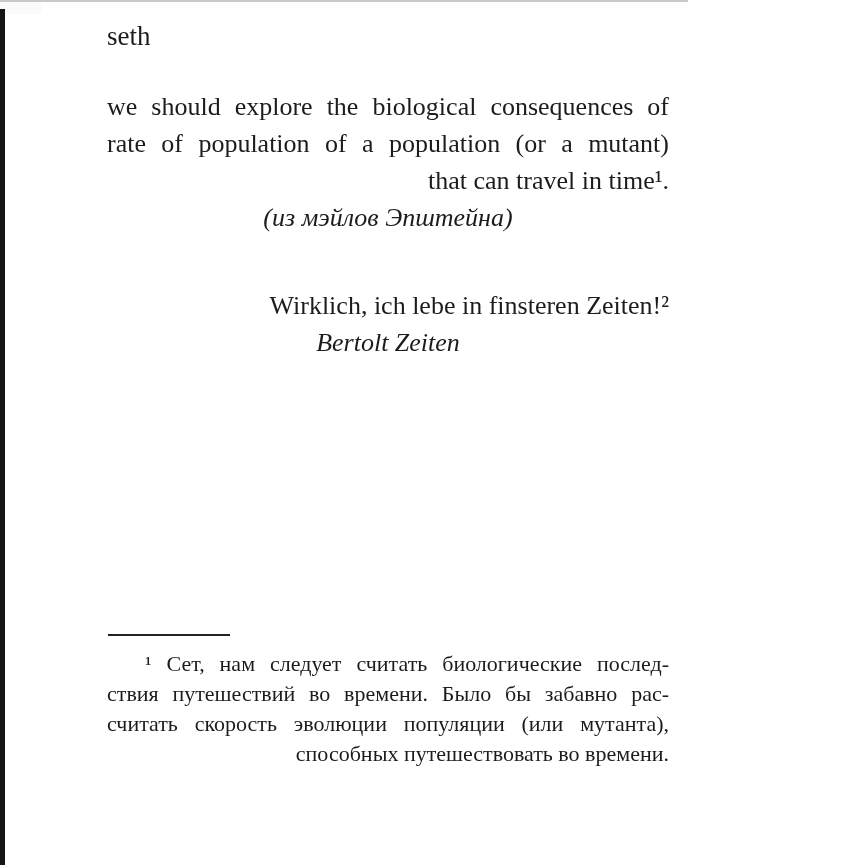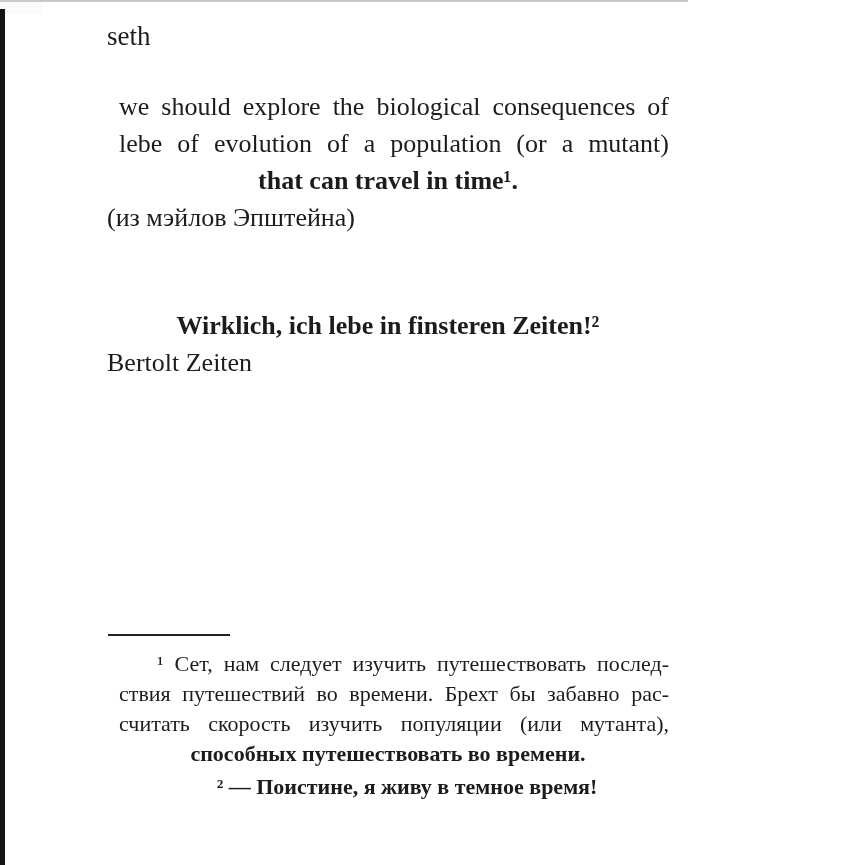--- a/index.html
+++ b/index.html
@@ -42,40 +42,39 @@
   }
   .epigraph-en {
     position: absolute;
     left: 107px; top: 88px;
     width: 562px;
     font-size: 26px;
     line-height: 37px;
   }
   .epigraph-de {
     position: absolute;
-    left: 107px; top: 307px;
+    left: 107px; top: 287px;
     width: 562px;
     font-size: 26px;
     line-height: 37px;
   }
   .jline {
     text-align: justify;
     text-align-last: justify;
     -moz-text-align-last: justify;
     height: 37px;
     overflow: hidden;
     white-space: normal;
-    margin-left: 12px;
   }
   .lline {
-    text-align: center;
-    font-weight: bold;
+    text-align: right;
   }
   .attr {
-    text-align: left;
+    text-align: center;
+    font-style: italic;
   }
   .fn-rule {
     position: absolute;
     left: 108px; top: 634px;
     width: 122px; height: 2px;
     background: #222222;
   }
   .footnote1 {
     position: absolute;
     left: 107px; top: 649px;
@@ -100,36 +99,35 @@
 <div class="page">
 
   <div class="top-edge"></div>
   <div class="corner-shade"></div>
   <div class="left-edge"></div>
 
   <div class="header-word">seth</div>
 
   <div class="epigraph-en">
     <div class="jline">we should explore the biological consequences of</div>
-    <div class="jline">lebe of evolution of a population (or a mutant)</div>
+    <div class="jline">rate of population of a population (or a mutant)</div>
     <div class="lline">that can travel in time¹.</div>
     <div class="attr">(из мэйлов Эпштейна)</div>
   </div>
 
   <div class="epigraph-de">
     <div class="lline">Wirklich, ich lebe in finsteren Zeiten!²</div>
     <div class="attr">Bertolt Zeiten</div>
   </div>
 
   <div class="fn-rule"></div>
 
   <div class="footnote1">
-    <div class="jline indent">¹ Сет, нам следует изучить путешествовать послед-</div>
-    <div class="jline">ствия путешествий во времени. Брехт бы забавно рас-</div>
-    <div class="jline">считать скорость изучить популяции (или мутанта),</div>
+    <div class="jline indent">¹ Сет, нам следует считать биологические послед-</div>
+    <div class="jline">ствия путешествий во времени. Было бы забавно рас-</div>
+    <div class="jline">считать скорость эволюции популяции (или мутанта),</div>
     <div class="lline">способных путешествовать во времени.</div>
   </div>
 
   <div class="footnote2">
-    <div class="lline indent">² — Поистине, я живу в темное время!</div>
   </div>
 
 </div>
 
 </body></html>

